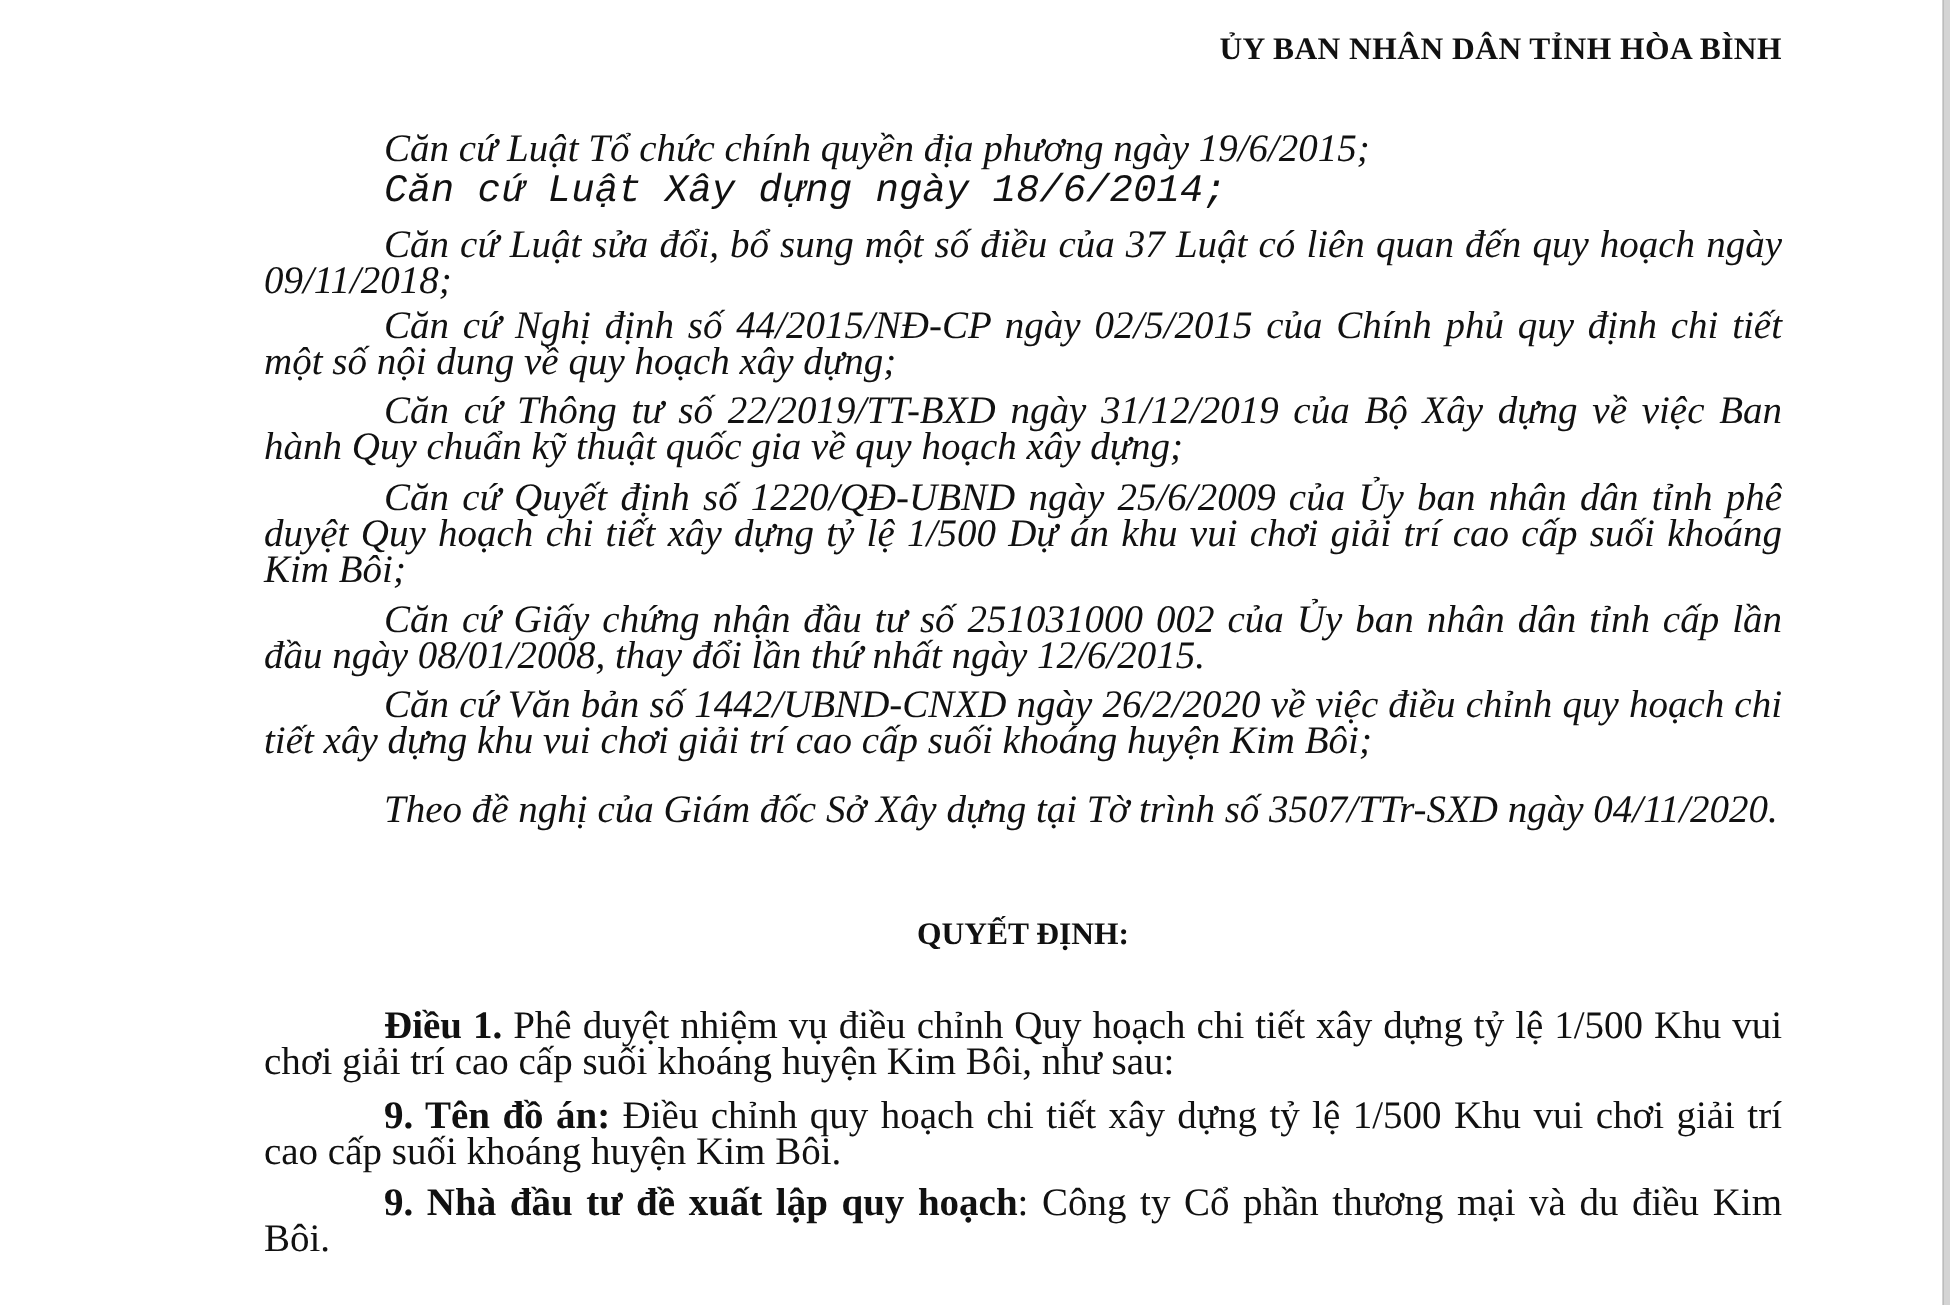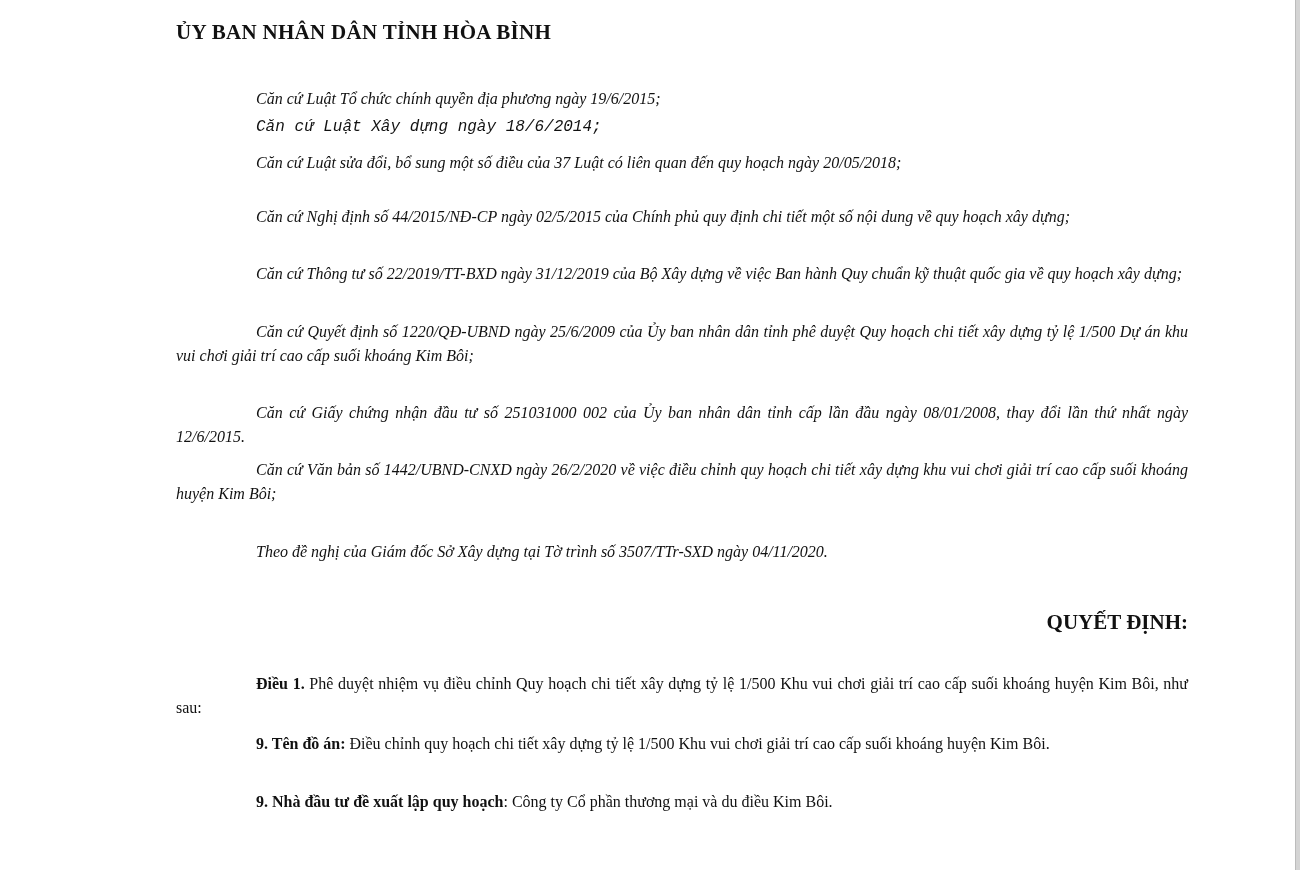--- a/index.html
+++ b/index.html
@@ -9,51 +9,51 @@
     position:relative;
   }
   .page-edge {
     position:absolute; top:0; right:0; width:4px; height:870px;
     background:#d4d4d4; border-left:1px solid #bcbcbc;
   }
   .doc {
     position:absolute; left:176px; top:0; width:1012px;
   }
   .heading {
-    position:absolute; top:20px; left:0; width:1012px; text-align:left;
+    position:absolute; top:20px; left:0; width:1012px; text-align:right;
     font-weight:bold; font-size:21px; letter-spacing:0.3px;
   }
   .para {
-    position:absolute; left:0; width:1012px; font-size:16px; line-height:24px;
+    position:absolute; left:0; width:1012px; font-size:26px; line-height:24px;
     text-align:justify; text-indent:80px;
   }
   .para.it { font-style:italic; }
   .single { text-align:left; }
   .qd {
-    position:absolute; top:610px; left:0; width:1012px; text-align:right;
+    position:absolute; top:610px; left:0; width:1012px; text-align:center;
     font-weight:bold; font-size:21px;
   }
   b { font-weight:bold;margin-top:32px; }
 </style>
 </head>
 <body>
 
 <div class="page-edge"></div>
 
 <div class="doc">
   <div class="heading">ỦY BAN NHÂN DÂN TỈNH HÒA BÌNH</div>
 
   <div class="para it single" style="top:87px;">Căn cứ Luật Tổ chức chính quyền địa phương ngày 19/6/2015;</div>
   <div class="para it single" style="top:115px;font-family:Liberation Mono, monospace;">Căn cứ Luật Xây dựng ngày 18/6/2014;</div>
-  <div class="para it" style="top:151px;">Căn cứ Luật sửa đổi, bổ sung một số điều của 37 Luật có liên quan đến quy hoạch ngày 20/05/2018;</div>
+  <div class="para it" style="top:151px;">Căn cứ Luật sửa đổi, bổ sung một số điều của 37 Luật có liên quan đến quy hoạch ngày 09/11/2018;</div>
   <div class="para it" style="top:205px;">Căn cứ Nghị định số 44/2015/NĐ-CP ngày 02/5/2015 của Chính phủ quy định chi tiết một số nội dung về quy hoạch xây dựng;</div>
   <div class="para it" style="top:262px;">Căn cứ Thông tư số 22/2019/TT-BXD ngày 31/12/2019 của Bộ Xây dựng về việc Ban hành Quy chuẩn kỹ thuật quốc gia về quy hoạch xây dựng;</div>
   <div class="para it" style="top:320px;">Căn cứ Quyết định số 1220/QĐ-UBND ngày 25/6/2009 của Ủy ban nhân dân tỉnh phê duyệt Quy hoạch chi tiết xây dựng tỷ lệ 1/500 Dự án khu vui chơi giải trí cao cấp suối khoáng Kim Bôi;</div>
   <div class="para it" style="top:401px;">Căn cứ Giấy chứng nhận đầu tư số 251031000 002 của Ủy ban nhân dân tỉnh cấp lần đầu ngày 08/01/2008, thay đổi lần thứ nhất ngày 12/6/2015.</div>
   <div class="para it" style="top:458px;">Căn cứ Văn bản số 1442/UBND-CNXD ngày 26/2/2020 về việc điều chỉnh quy hoạch chi tiết xây dựng khu vui chơi giải trí cao cấp suối khoáng huyện Kim Bôi;</div>
-  <div class="para it" style="top:540px;">Theo đề nghị của Giám đốc Sở Xây dựng tại Tờ trình số 3507/TTr-SXD ngày 04/11/2020.</div>
+  <div class="para it" style="top:528px;">Theo đề nghị của Giám đốc Sở Xây dựng tại Tờ trình số 3507/TTr-SXD ngày 04/11/2020.</div>
 
   <div class="qd">QUYẾT ĐỊNH:</div>
 
   <div class="para" style="top:672px;"><b>Điều 1.</b><span> Phê duyệt nhiệm vụ điều chỉnh Quy hoạch chi tiết xây dựng tỷ lệ 1/500 Khu vui chơi giải trí cao cấp suối khoáng huyện Kim Bôi, như sau:</span></div>
   <div class="para" style="top:732px;"><b>9. Tên đồ án:</b><span> Điều chỉnh quy hoạch chi tiết xây dựng tỷ lệ 1/500 Khu vui chơi giải trí cao cấp suối khoáng huyện Kim Bôi.</span></div>
   <div class="para" style="top:790px;"><b>9. Nhà đầu tư đề xuất lập quy hoạch</b><span>: Công ty Cổ phần thương mại và du điều Kim Bôi.</span></div>
 </div>
 
 </body></html>

